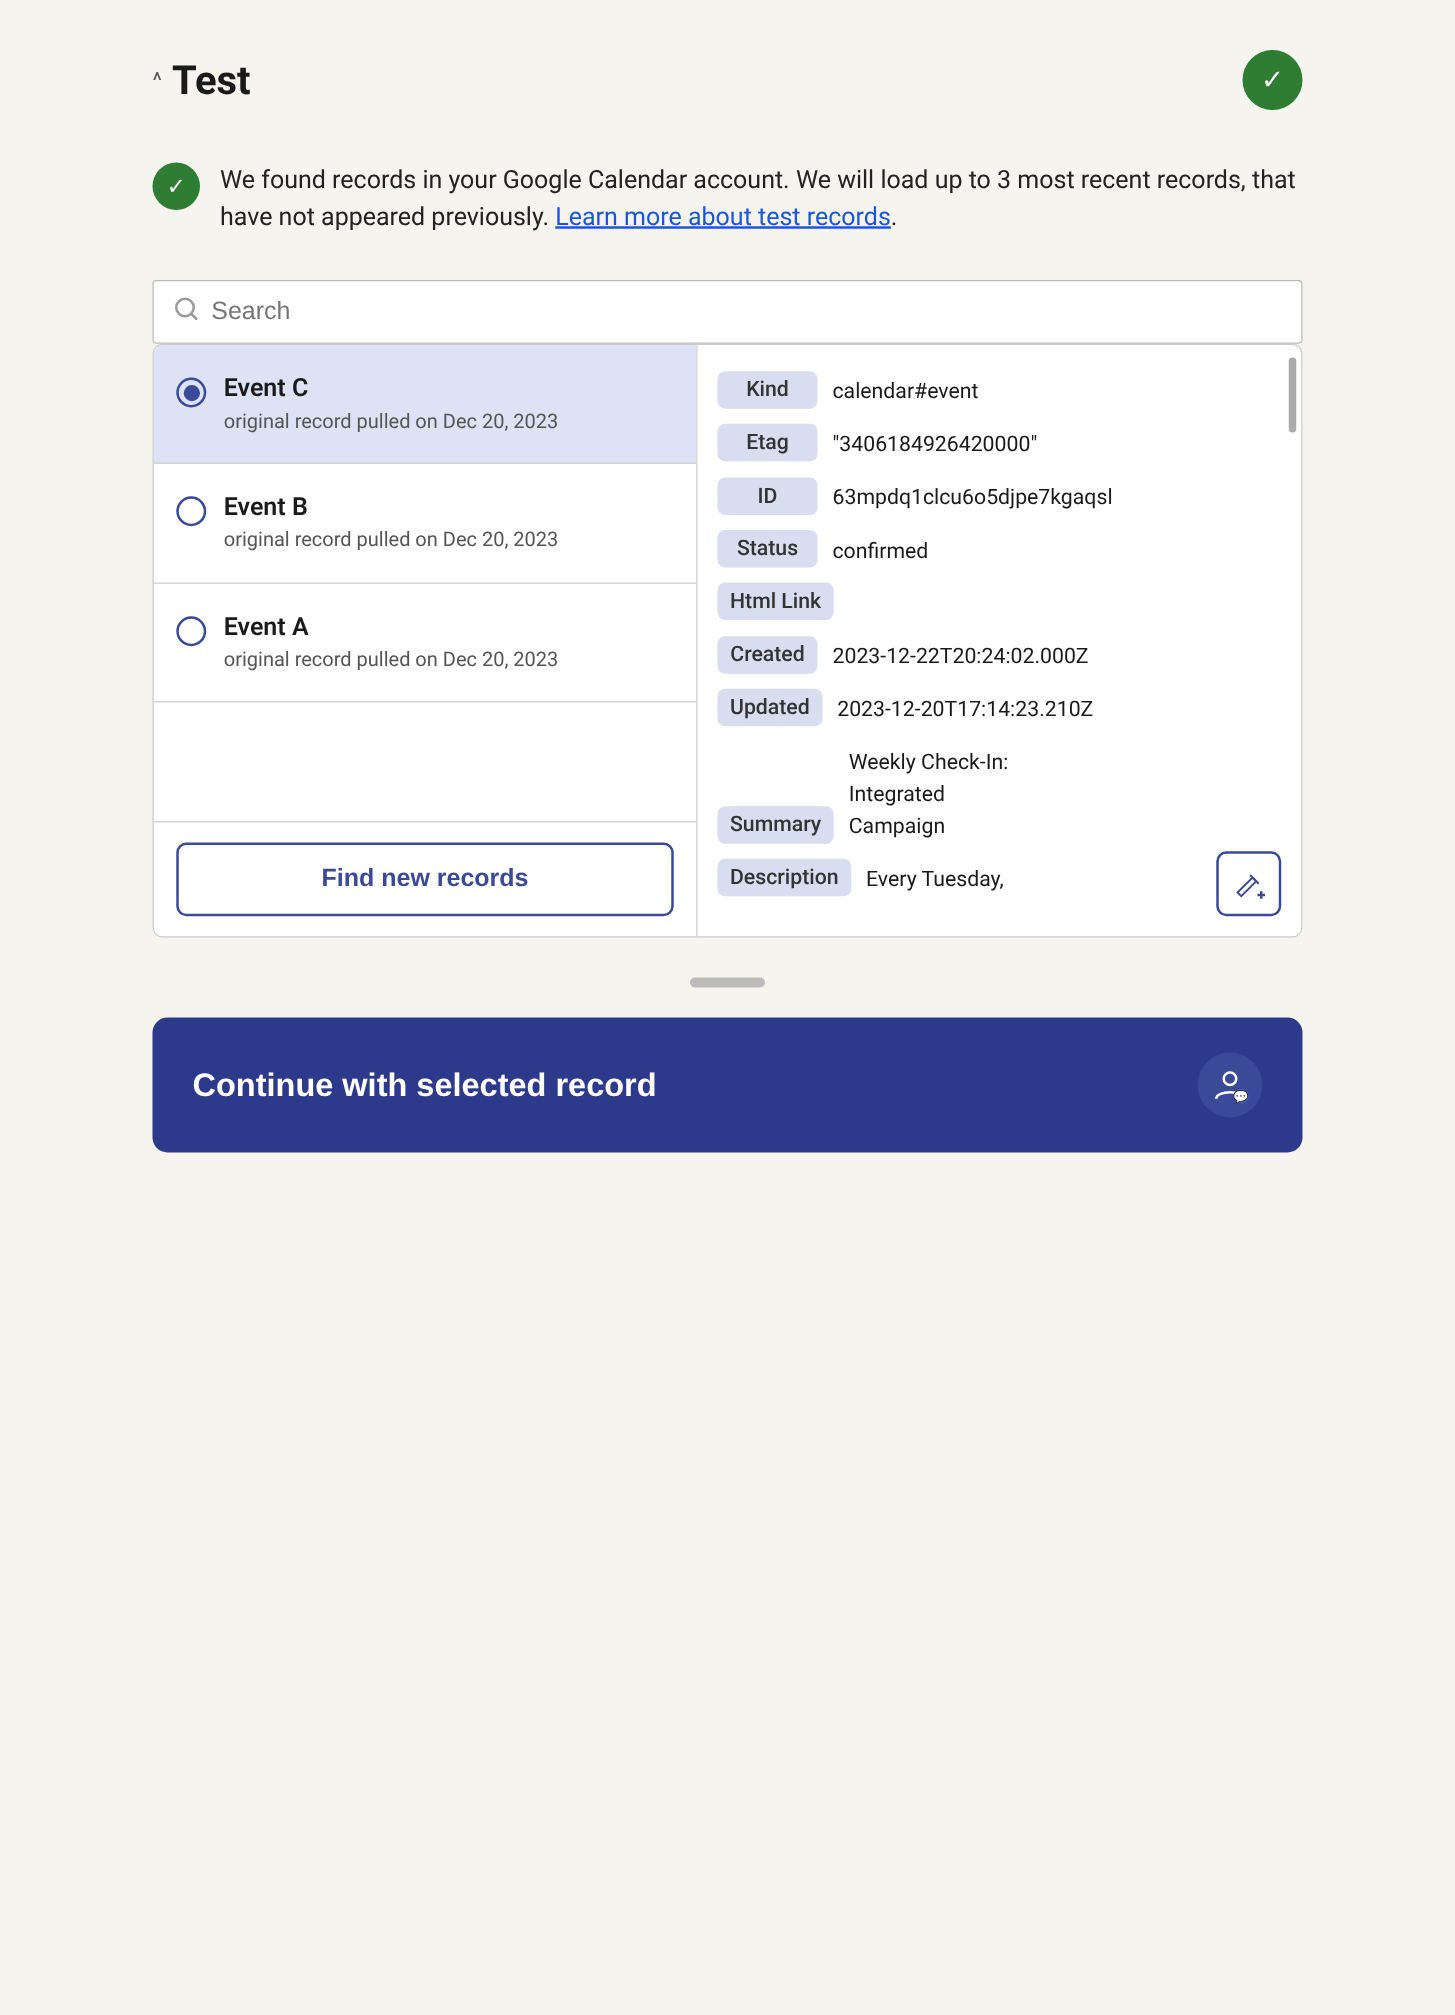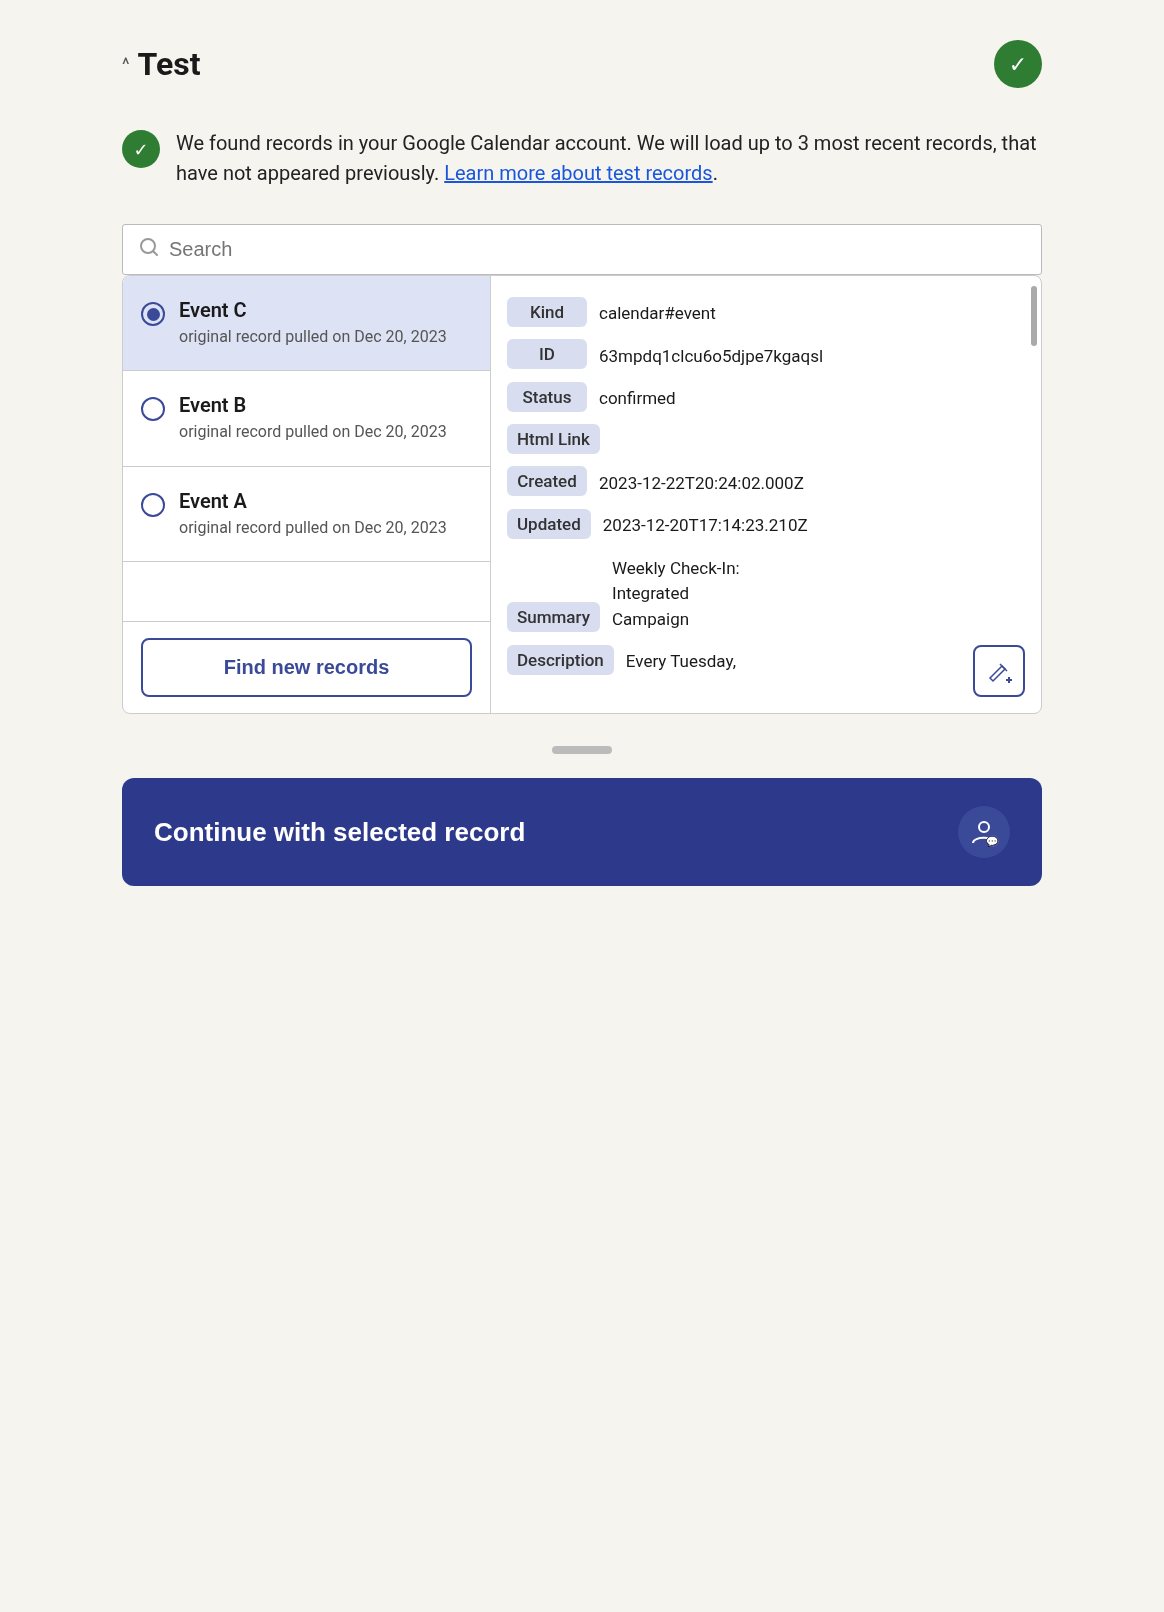--- a/index.html
+++ b/index.html
@@ -110,21 +110,21 @@
       display: flex;
       border: 1.5px solid #ccc;
       border-radius: 8px;
       overflow: hidden;
       background: white;
       margin-bottom: 32px;
     }
 
     
     .event-list {
-      width: 368px;
+      width: 435px;
       flex-shrink: 0;
       border-right: 1.5px solid #ccc;
       display: flex;
       flex-direction: column;
     }
     .event-item {
       display: flex;
       align-items: flex-start;
       gap: 14px;
       padding: 22px 18px;
@@ -362,20 +362,24 @@
     </div>
 
     <div class="detail-panel">
       <div class="scroll-bar"></div>
 
       <div class="detail-row">
         <span class="detail-label">Kind</span>
         <span class="detail-value">calendar#event</span>
       </div>
       <div class="detail-row">
+        <span class="detail-label">Etag</span>
+        <span class="detail-value">"3406184926420000"</span>
+      </div>
+      <div class="detail-row">
         <span class="detail-label">ID</span>
         <span class="detail-value">63mpdq1clcu6o5djpe7kgaqsl</span>
       </div>
       <div class="detail-row">
         <span class="detail-label">Status</span>
         <span class="detail-value">confirmed</span>
       </div>
       <div class="detail-row">
         <span class="detail-label">Html Link</span>
       </div>

